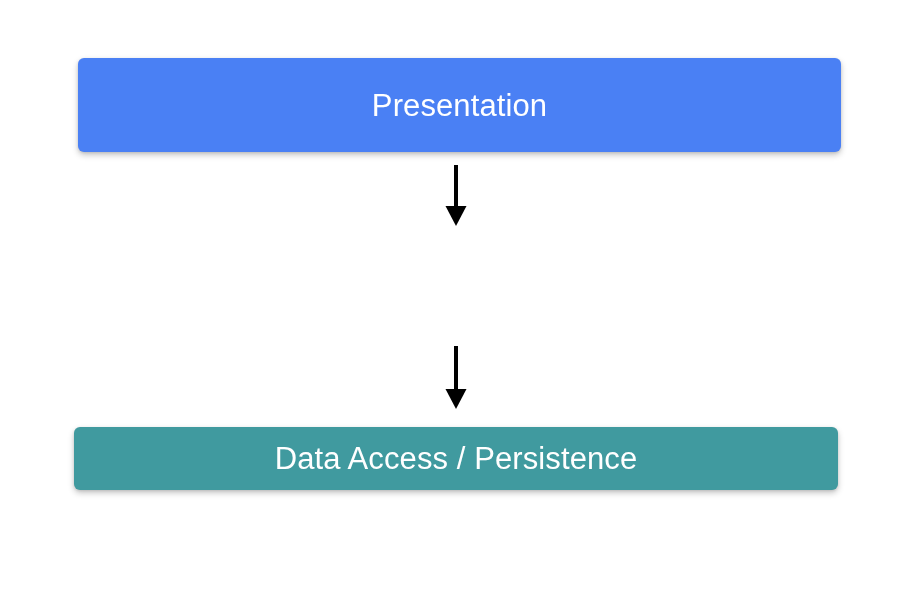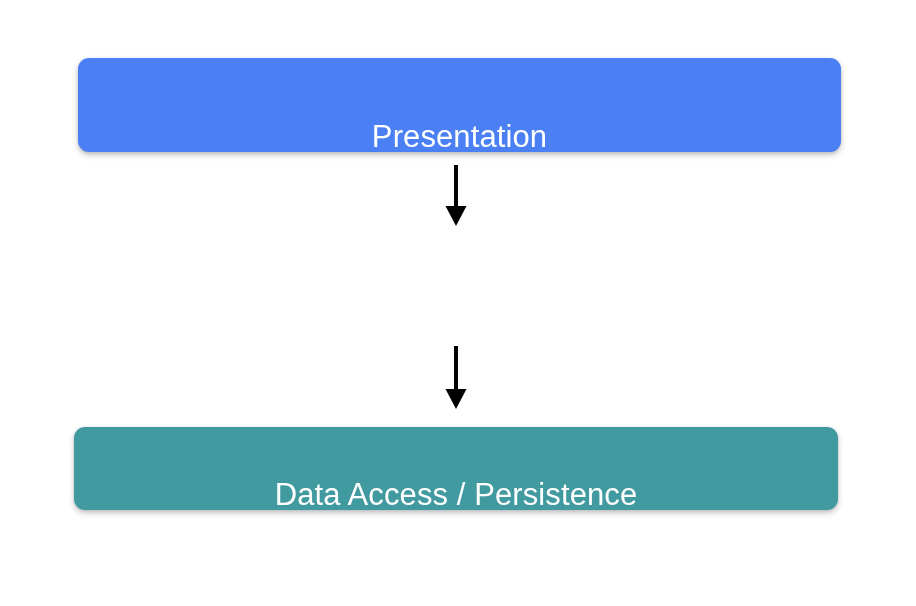--- a/index.html
+++ b/index.html
@@ -15,23 +15,23 @@
   }
   #canvas {
     position: relative;
     width: 916px;
     height: 606px;
     background: #ffffff;
   }
   .layer-box {
     position: absolute;
     box-sizing: border-box;
-    border-radius: 11px;
+    border-radius: 6px;
     display: flex;
-    align-items: flex-end;
+    align-items: center;
     justify-content: center;
     box-shadow: 0 3px 6px rgba(0, 0, 0, 0.22), 0 1px 3px rgba(0, 0, 0, 0.10);
   }
   .layer-label {
     color: #ffffff;
     font-family: "Liberation Sans", sans-serif;
     font-size: 31px;
     font-weight: 400;
     letter-spacing: 0.1px;
     line-height: 1;
@@ -52,21 +52,21 @@
     top: 243px;
     width: 763px;
     height: 88px;
     background: #4d9e2e;
   }
   
   #box-data-access {
     left: 74px;
     top: 427px;
     width: 764px;
-    height: 83px;
+    height: 63px;
     background: #409a9f;
   }
   .arrow {
     position: absolute;
     left: 444px;
     width: 24px;
   }
   #arrow-presentation-to-business {
     top: 165px;
     height: 62px;

